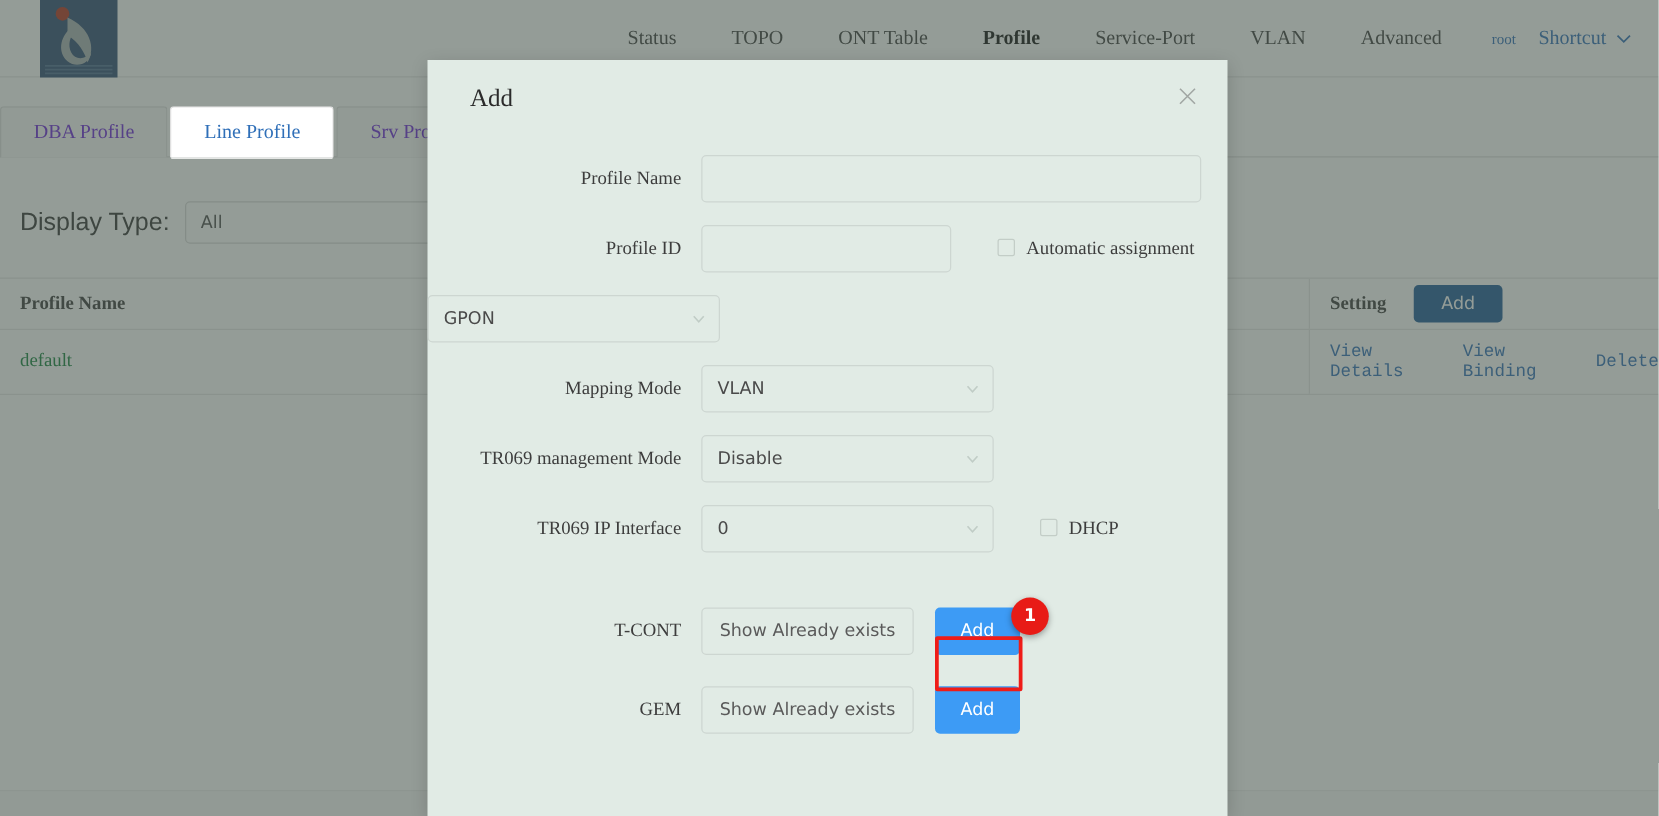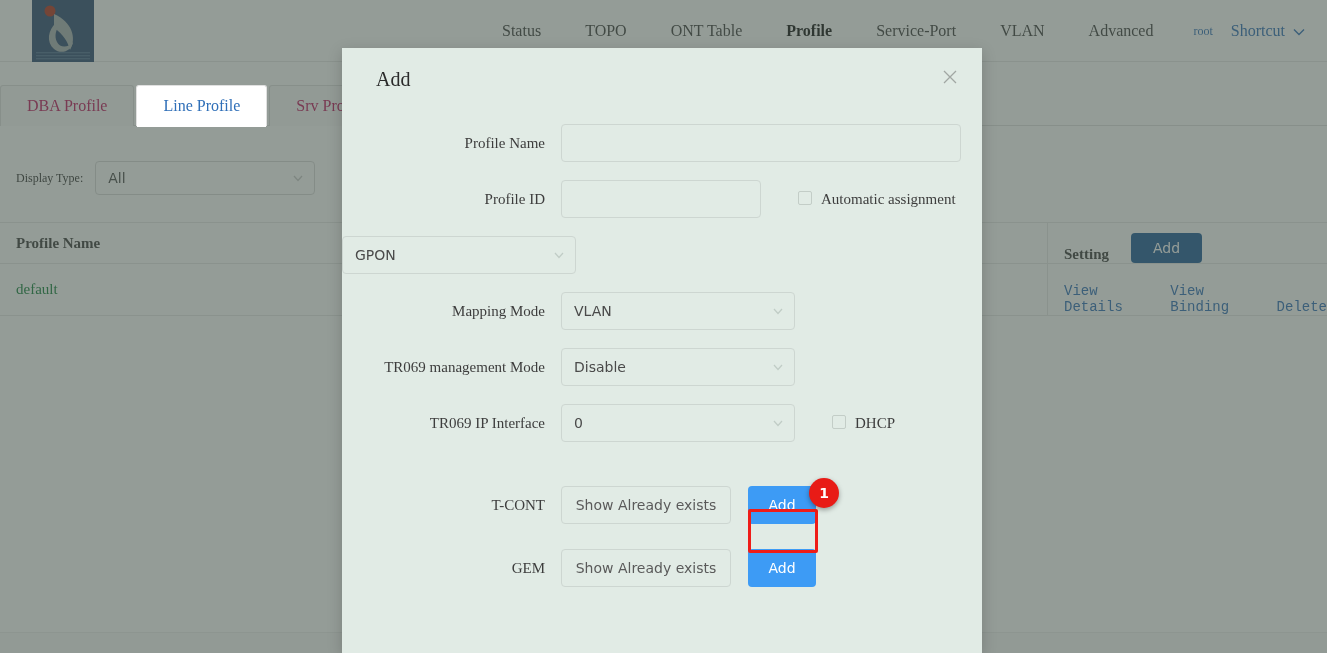--- a/index.html
+++ b/index.html
@@ -97,21 +97,21 @@
     position: absolute; left: 0; top: 85px;
     width: 1327px; height: 41px;
     border-bottom: 1px solid #e0e0e0;
     display: flex;
   }
   .tab {
     height: 41px; line-height: 40px;
     padding: 0 26px;
     font-size: 16px;
     font-family: "Liberation Serif", serif;
-    color: #be185d;
+    color: #6d28d9;
     border: 1px solid #e0e0e0;
     border-bottom: none;
     background: #fafafa;
     margin-right: 2px;
     cursor: pointer;
     border-radius: 3px 3px 0 0;
     white-space: nowrap;
   }
   .tab.active {
     color: #2f6fb8;
@@ -125,22 +125,22 @@
   }
 
   
   #filterrow {
     position: absolute; left: 0; top: 150px;
     width: 1327px; height: 56px;
     display: flex; align-items: center;
     padding-left: 16px;
   }
   #filter-label {
-    font-size: 12px; color: #333;
-    font-family: Liberation Serif, serif;
+    font-size: 20px; color: #333;
+    font-family: Liberation Sans, sans-serif;
     margin-right: 12px;
   }
   .select-box {
     position: relative;
     border: 1px solid #d9d9d9;
     border-radius: 4px;
     background: #fff;
     display: flex; align-items: center;
     font-family: "DejaVu Sans", sans-serif;
     font-size: 14px;
@@ -167,21 +167,21 @@
     display: flex; align-items: center;
     background: #fff;
   }
   #tbody-row {
     height: 52px;
     border-bottom: 1px solid #e8e8e8;
     display: flex; align-items: center;
     background: #fff;
   }
   .col-name { width: 1048px; padding-left: 16px; border-right: 1px solid #e8e8e8; height: 100%; display:flex; align-items:center;}
-  .col-setting { flex: 1; padding-left: 16px; height: 100%; display: flex; align-items: flex-end; }
+  .col-setting { flex: 1; padding-left: 16px; height: 100%; display: flex; align-items: center; }
   .th-text {
     font-family: "Liberation Serif", serif;
     font-weight: bold; font-size: 15px; color: #3a3a3a;
   }
   .td-text {
     font-family: "Liberation Serif", serif;
     font-size: 15px; color: #15803d;
   }
   #add-row-button {
     margin-left: 22px;

